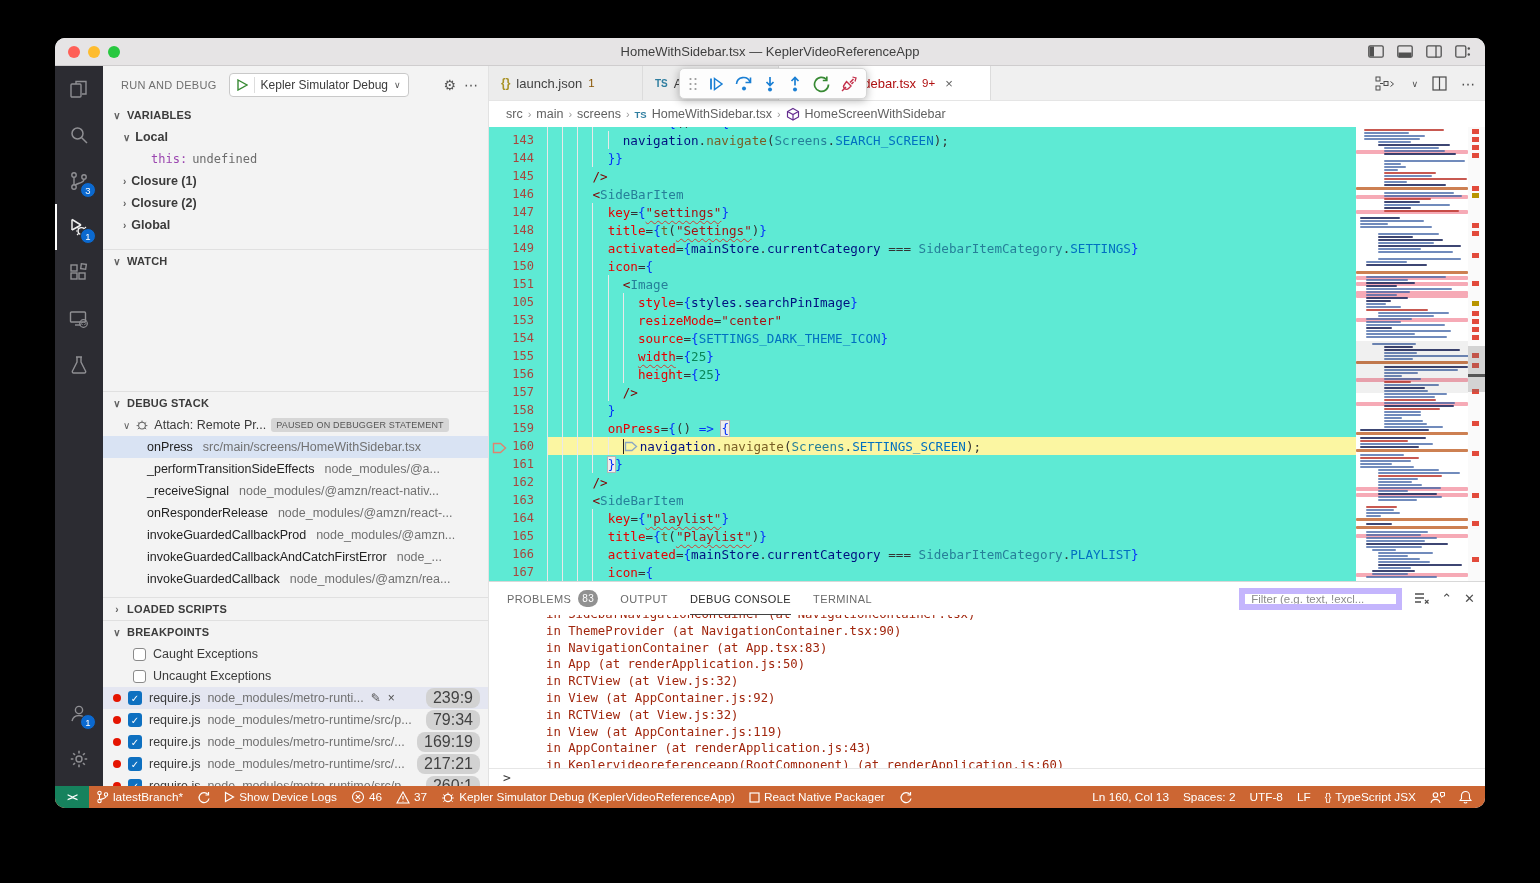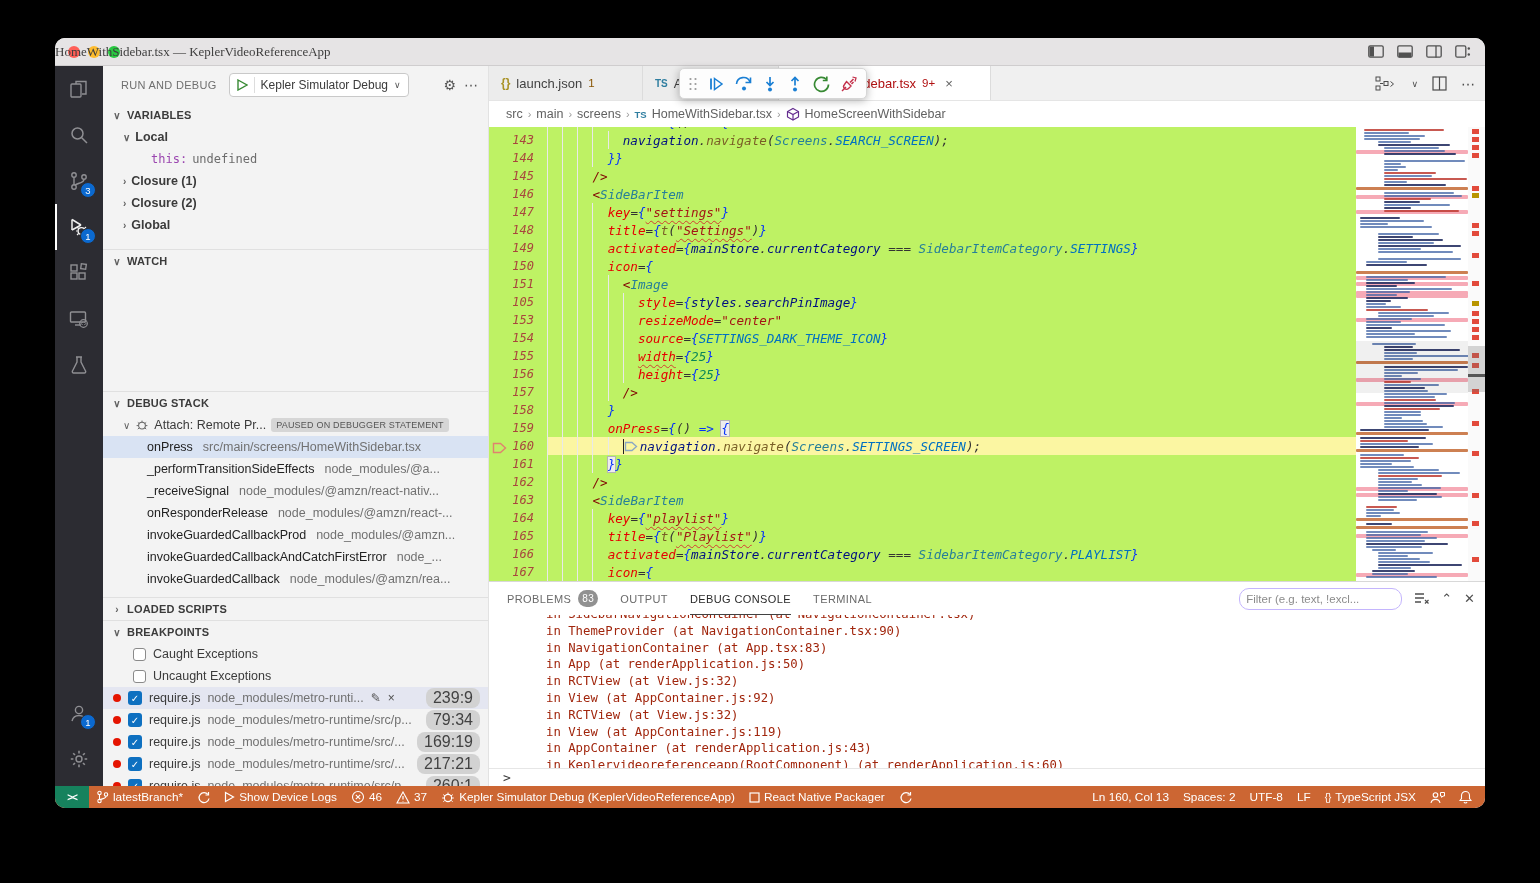--- a/index.html
+++ b/index.html
@@ -7,21 +7,21 @@
   #stage { position:relative; width:1540px; height:883px; background:#000; overflow:hidden;
            font-family:"Liberation Sans", sans-serif; -webkit-font-smoothing:antialiased; }
   .window { position:absolute; left:55px; top:38px; width:1430px; height:770px;
             border-radius:10px; overflow:hidden; background:#fff;
             box-shadow:0 22px 70px rgba(0,0,0,.7); display:flex; flex-direction:column; }
   
   .titlebar { height:28px; background:#e6e4e5; border-bottom:1px solid #cfcdce; position:relative;
               display:flex; align-items:center; flex:none; }
   .traffic { display:flex; gap:8px; margin-left:13px; }
   .tl { width:12px; height:12px; border-radius:50%; }
-  .win-title { position:absolute; left:0; right:0; text-align:left; font-size:13px; color:#3e3e3e; pointer-events:none;font-family:Liberation Serif, serif; }
+  .win-title { position:absolute; left:0; right:0; text-align:center; font-size:13px; color:#3e3e3e; pointer-events:none; }
   .tb-icons { position:absolute; right:14px; display:flex; gap:13px; align-items:center; }
   .tb-icons svg { display:block; }
   
   .main { display:flex; flex:1; min-height:0; }
   .activitybar { width:48px; background:#2c2c32; flex:none; display:flex; flex-direction:column; align-items:center; }
   .ab-top { display:flex; flex-direction:column; width:100%; }
   .ab-bottom { margin-top:auto; display:flex; flex-direction:column; width:100%; margin-bottom:4px; }
   .ab-item { position:relative; height:46px; display:flex; align-items:center; justify-content:center; color:#8f8f93; cursor:pointer; }
   .ab-item.active { color:#f0f0f0; box-shadow:inset 2px 0 0 #ffffff; }
   .ab-badge { position:absolute; right:7px; bottom:6px; min-width:16px; height:16px; border-radius:9px;
@@ -67,22 +67,22 @@
   .tab .tclose { color:#5f5f5f; font-size:13px; margin-left:4px; }
   .editor-actions { position:absolute; right:10px; top:0; height:35px; display:flex; align-items:center; gap:14px; color:#4c4c4c; }
   .dbg-toolbar { position:absolute; left:190px; top:2px; width:188px; height:31px; background:#fdfdfd;
                  border:1px solid #d6d6d6; border-radius:5px; box-shadow:0 2px 8px rgba(0,0,0,.28);
                  display:flex; align-items:center; justify-content:space-around; padding:0 4px; z-index:5; }
   .breadcrumbs { height:26px; flex:none; background:#fff; display:flex; align-items:center; gap:5px;
                  padding-left:17px; font-size:12.5px; color:#616161; white-space:nowrap; }
   .breadcrumbs .bsep { color:#9a9a9a; font-size:11px; }
   .bc-ts { color:#2f7ea0; font-size:9.5px; font-weight:bold; }
   
-  .codearea { flex:1; min-height:0; position:relative; background:#bef264; overflow:hidden;
-              font-family:"DejaVu Sans Mono", monospace; font-size:12.6px;font-style:italic; }
+  .codearea { flex:1; min-height:0; position:relative; background:#5eead4; overflow:hidden;
+              font-family:"DejaVu Sans Mono", monospace; font-size:12.6px; }
   .codelines { position:absolute; left:0; top:-14px; right:129px; }
   .crow { height:18px; display:flex; align-items:center; }
   .gutter { width:58px; flex:none; position:relative; text-align:right; padding-right:13px;
             color:#a8463d; font-size:12px; }
   .gut-mark { position:absolute; left:3px; top:3px; }
   .ccontent { flex:1; white-space:pre; display:flex; align-items:center; height:18px; }
   .crow.current .ccontent { background:#fbf6a2; }
   .g { display:inline-block; width:2ch; height:18px; border-left:1px solid #e9e9e9; flex:none; }
   .tk { display:inline-block; }
   .sq { text-decoration:underline; text-decoration-style:wavy; text-decoration-color:#d23f31;
@@ -99,21 +99,21 @@
   .omark { position:absolute; left:4px; width:7px; height:5px; }
   .othumb { position:absolute; left:0; width:17px; background:rgba(110,110,110,.28); }
   
   .panel { height:205px; flex:none; border-top:1px solid #d8d8d8; background:#fff; display:flex; flex-direction:column; position:relative; }
   .panel-head { height:33px; flex:none; display:flex; align-items:center; padding:0 10px 0 18px; gap:22px; }
   .ptab { font-size:11px; letter-spacing:.4px; color:#6a6a6a; height:33px; display:flex; align-items:center; gap:7px; cursor:pointer; }
   .ptab.active { color:#2a2a2a; box-shadow:inset 0 -1px 0 #424242; }
   .pbadge { background:#919191; color:#fff; font-size:10px; min-width:17px; height:17px; border-radius:9px;
             display:flex; align-items:center; justify-content:center; padding:0 4px; }
   .panel-right { margin-left:auto; display:flex; align-items:center; gap:12px; }
-  .pfilter { width:163px; height:22px; border:1px solid #c4b5fd; border-radius:10px; font-size:11.5px;
+  .pfilter { width:163px; height:22px; border:6px solid #c4b5fd; border-radius:0; font-size:11.5px;
              padding:0 6px; color:#333; font-family:"Liberation Sans",sans-serif; }
   .pfilter::placeholder { color:#8b8b8b; }
   .picon { color:#4f4f4f; font-size:13px; cursor:pointer; }
   .console { flex:1; overflow:hidden; padding-left:57px; font-family:"DejaVu Sans Mono", monospace;
              font-size:12.3px; color:#a1260d; line-height:16.8px; }
   .console .clip { margin-top:-9px; }
   .prompt { height:18px; flex:none; border-top:1px solid #e6e6e6; display:flex; align-items:center;
             padding-left:14px; color:#3b3b3b; font-size:13px; font-family:"DejaVu Sans Mono",monospace; }
   
   .statusbar { height:22px; flex:none; background:#cc6633; color:#fff; display:flex; align-items:center;

